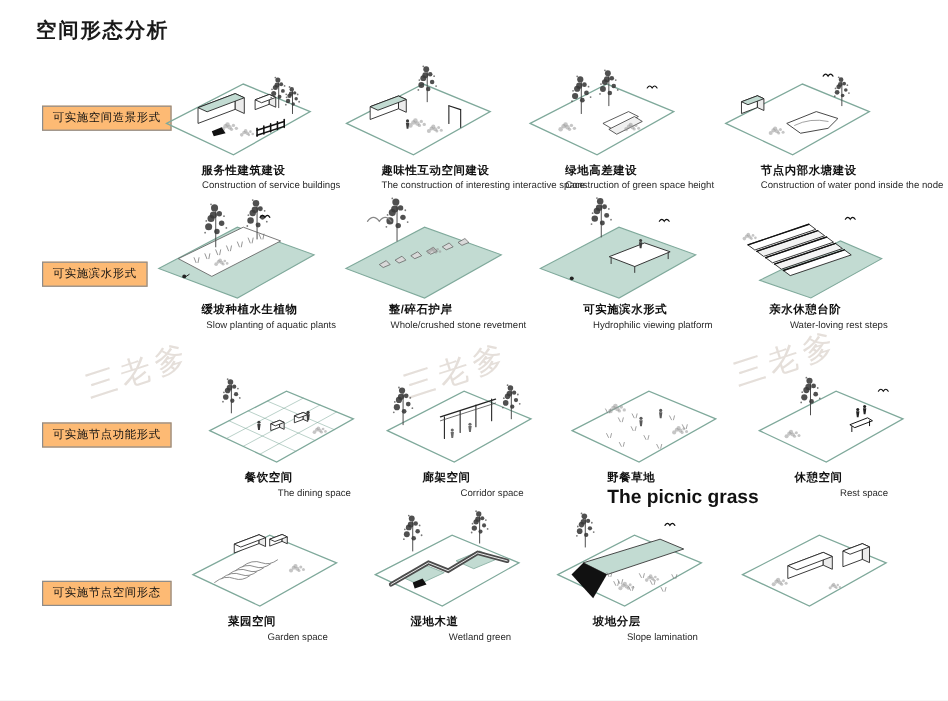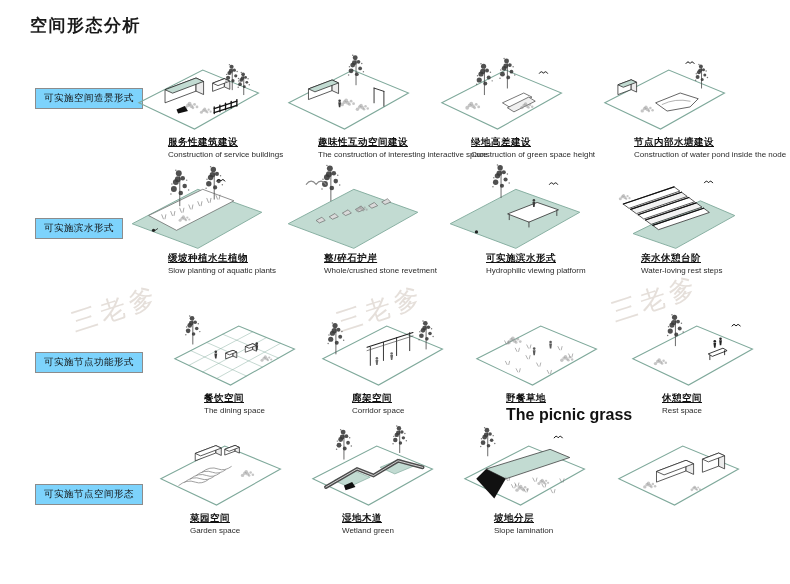--- a/index.html
+++ b/index.html
@@ -1,26 +1,26 @@
 <!DOCTYPE html>
 <html><head>
 <meta charset="utf-8">
 <style>
   html,body{margin:0;padding:0;background:#e8e8e8;}
   #canvas{position:relative;width:790px;height:584px;background:#ffffff;overflow:hidden;
           font-family:"Liberation Sans", sans-serif;}
   .page-title{position:absolute;left:30px;top:14px;font-size:17px;font-weight:bold;
               color:#1a1a1a;letter-spacing:1.5px;}
-  .badge{position:absolute;background:#7dd3fc;border:1px solid #8c8c8c;color:#111;
+  .badge{position:absolute;background:#fdba74;border:1px solid #8c8c8c;color:#111;
          font-size:9.5px;padding:3px 8px;letter-spacing:.5px;white-space:nowrap;}
   .cell{position:absolute;width:172px;}
   .diag{width:170px;height:82px;display:block;overflow:visible;}
   .cap{margin-left:56px;margin-top:2px;white-space:nowrap;}
-  .zh{font-size:9.5px;color:#101010;font-weight:600;letter-spacing:.5px;text-decoration:underline;}
-  .en{font-size:8px;color:#2a2a2a;margin-top:1px;}
+  .zh{font-size:9.5px;color:#101010;font-weight:600;letter-spacing:.5px;}
+  .en{font-size:8px;color:#2a2a2a;margin-top:1px;text-align:center;}
   .en-big{font-size:16px;font-weight:bold;color:#111;}
   .watermark{position:absolute;font-size:26px;color:rgba(190,176,162,.40);
              transform:rotate(-18deg);letter-spacing:4px;pointer-events:none;}
 </style>
 </head>
 <body>
 
 <div id="canvas">
 
   <div class="page-title">空间形态分析</div>

